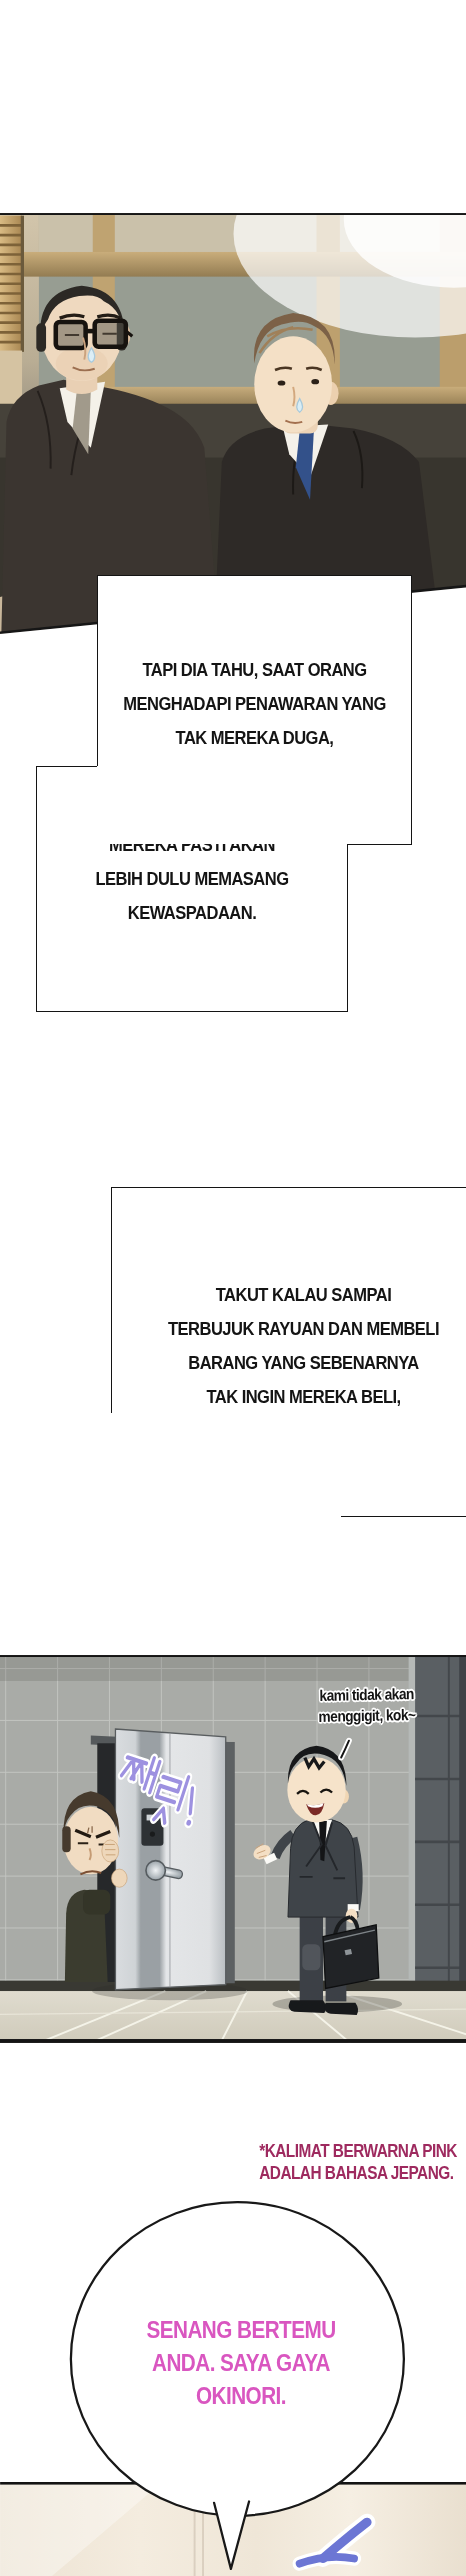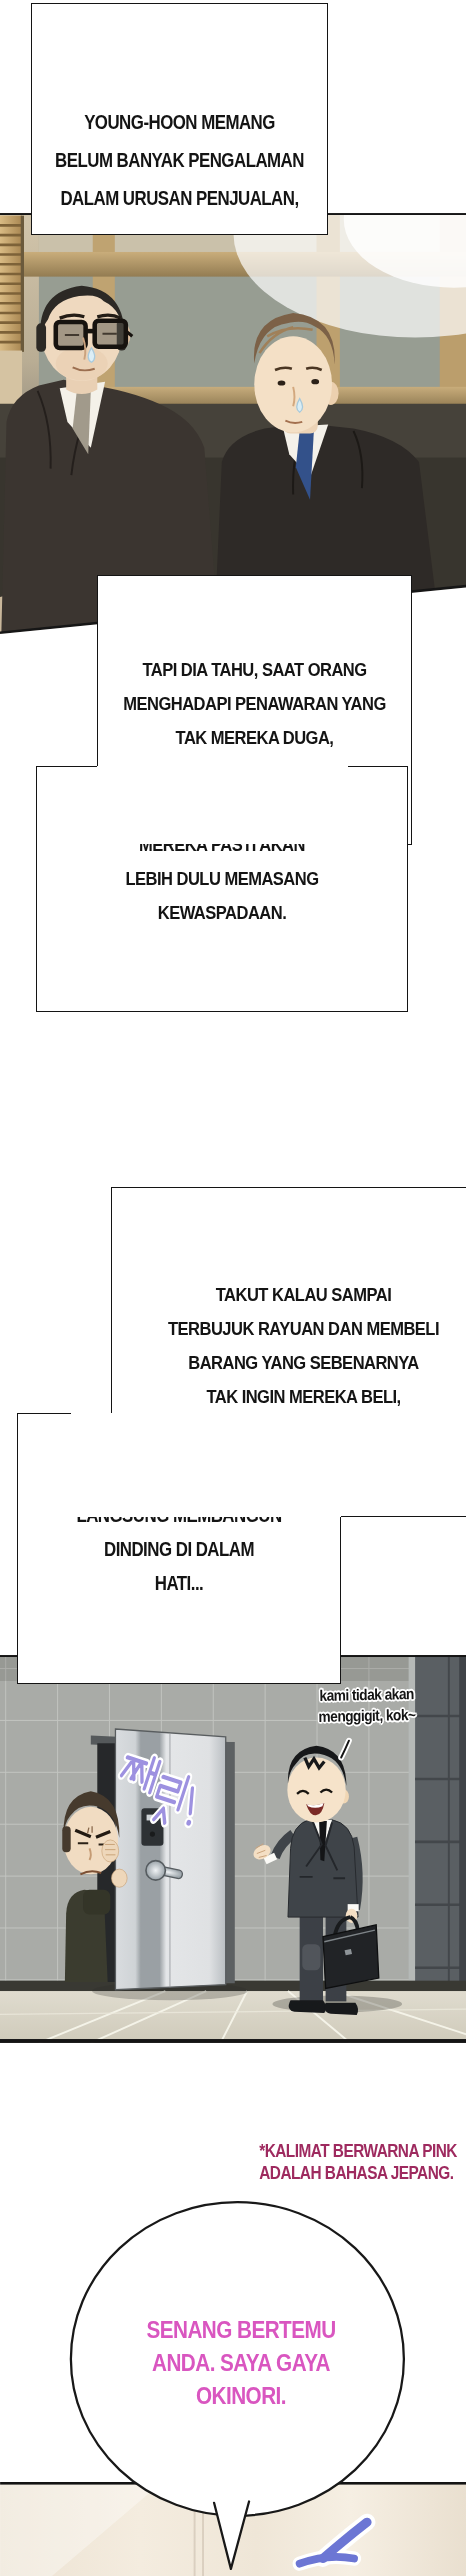--- a/index.html
+++ b/index.html
@@ -288,58 +288,43 @@
     <div>SENANG BERTEMU</div>
     <div>ANDA. SAYA GAYA</div>
     <div>OKINORI.</div>
   </div>
 
   <div class="footnote" style="left:246px;top:2140px;width:220px;color:#9e2a5f;">
     <div>*KALIMAT BERWARNA PINK</div>
     <div>ADALAH BAHASA JEPANG.</div>
   </div>
 
-  <div class="nbox" style="left:30.5px;top:2.6px;width:297px;height:232px;">
-    <div class="cap big" style="top:99px;">
-      <div>YOUNG-HOON MEMANG</div>
-      <div>BELUM BANYAK PENGALAMAN</div>
-      <div>DALAM URUSAN PENJUALAN,</div>
-    </div>
-  </div>
 
   <div class="nbox" style="left:97px;top:575px;width:315px;height:270px;">
     <div class="cap" style="top:77px;font-size:19px;">
       <div>TAPI DIA TAHU, SAAT ORANG</div>
       <div>MENGHADAPI PENAWARAN YANG</div>
       <div>TAK MEREKA DUGA,</div>
     </div>
   </div>
 
-  <div class="nbox" style="left:36px;top:766px;width:372px;height:246px;">
+  <div class="nbox" style="left:36px;top:766px;width:312px;height:246px;">
     <div class="cap" style="top:61px;font-size:19px;">
       <div>MEREKA PASTI AKAN</div>
       <div>LEBIH DULU MEMASANG</div>
       <div>KEWASPADAAN.</div>
     </div>
   </div>
   <div class="patch" style="left:97px;top:766px;width:251px;height:78px;"></div>
 
   <div class="nbox" style="left:71px;top:1187px;width:385px;height:330px;margin-left:40px;">
     <div class="cap" style="top:90px;font-size:19px;">
       <div>TAKUT KALAU SAMPAI</div>
       <div>TERBUJUK RAYUAN DAN MEMBELI</div>
       <div>BARANG YANG SEBENARNYA</div>
       <div>TAK INGIN MEREKA BELI,</div>
     </div>
   </div>
 
-  <div class="nbox" style="left:17px;top:1413px;width:324px;height:271px;">
-    <div class="cap" style="top:50px;font-size:19.4px;">
-      <div>BIASANYA MEREKA</div>
-      <div>LANGSUNG MEMBANGUN</div>
-      <div>DINDING DI DALAM</div>
-      <div>HATI...</div>
-    </div>
-  </div>
   <div class="patch" style="left:71px;top:1413px;width:270px;height:104px;"></div>
 
 </div>
 
 
 </body></html>

